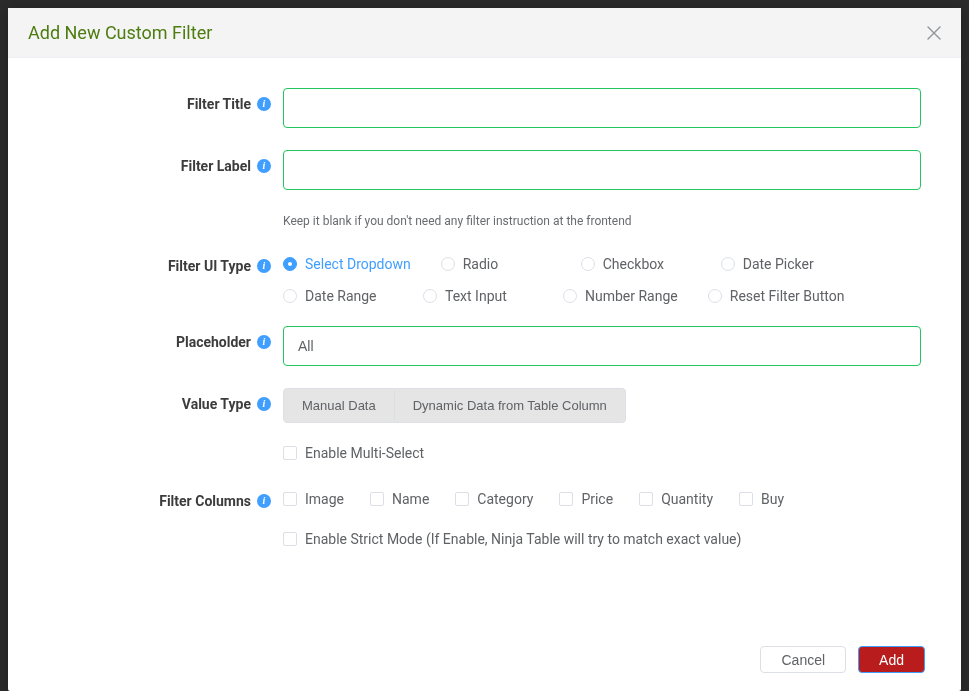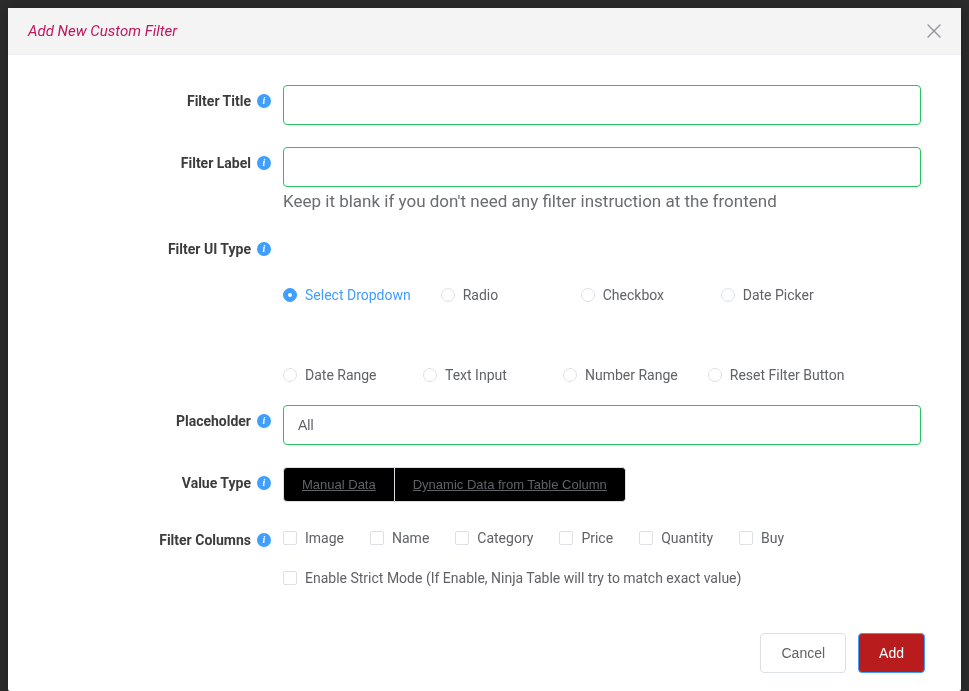--- a/index.html
+++ b/index.html
@@ -27,24 +27,23 @@
   }
   .modal-header {
     background: #f4f4f5;
     padding: 14px 20px;
     border-bottom: 1px solid #ebeef5;
     display: flex;
     align-items: center;
     justify-content: space-between;
   }
   .modal-title {
-    font-size: 15px;
+    font-size: 18px;
     font-weight: 400;
-    color: #be185d;
-    font-style: italic;
+    color: #4d7c0f;
   }
   .close-btn {
     cursor: pointer;
     color: #909399;
     font-size: 16px;
     line-height: 1;
   }
   .close-btn svg { display:block; }
   .modal-body {
     padding: 30px 40px 10px 40px;
@@ -90,39 +89,38 @@
     width: 100%;
     height: 40px;
     padding: 0 14px;
     border: 1px solid #22c55e;
     border-radius: 4px;
     font-size: 14px;
     color: #606266;
     outline: none;
   }
   .hint {
-    margin-top: 4px;
-    font-size: 17px;
+    margin-top: 24px;
+    font-size: 12px;
     color: #6a6c70;
   }
   .radio-group {
     display: flex;
     flex-wrap: wrap;
     gap: 16px 30px;
     padding-top: 6px;
   }
   .radio-item {
     display: inline-flex;
     align-items: center;
     gap: 8px;
     cursor: pointer;
     font-size: 14px;
     color: #606266;
     min-width: 110px;
-    margin-top: 48px;
   }
   .radio-circle {
     width: 14px; height: 14px;
     border: 1px solid #dcdfe6;
     border-radius: 50%;
     display:inline-flex;
     align-items:center; justify-content:center;
     flex-shrink:0;
   }
   .radio-item.selected .radio-circle {
@@ -135,25 +133,24 @@
   }
   .radio-item.selected { color:#409eff; }
   .btn-group {
     display:inline-flex;
     border-radius:4px;
     overflow:hidden;
   }
   .seg-btn {
     padding: 9px 18px;
     font-size:13px;
-    background:#000000;
+    background:#e5e5e5;
     border:1px solid #dcdfe6;
     color:#606266;
     cursor:pointer;
-    text-decoration:underline;
   }
   .seg-btn + .seg-btn { border-left: none; }
   .seg-btn:first-child { border-radius:4px 0 0 4px; }
   .seg-btn:last-child { border-radius:0 4px 4px 0; }
   .checkbox-item {
     display:inline-flex;
     align-items:center;
     gap:8px;
     cursor:pointer;
     font-size:14px;
@@ -166,21 +163,21 @@
     flex-shrink:0;
   }
   .cols-row { display:flex; flex-wrap:wrap; gap: 18px 26px; padding-top:6px; }
   .modal-footer {
     padding: 14px 36px 18px;
     display:flex;
     justify-content:flex-end;
     gap:12px;
   }
   .btn {
-    height:40px;
+    height:27px;
     padding: 0 20px;
     border-radius:4px;
     font-size:14px;
     cursor:pointer;
     border:1px solid #dcdfe6;
     background:#fff;
     color:#606266;
   }
   .btn-primary {
     background:#b91c1c;
@@ -284,20 +281,29 @@
         <span class="info-icon">i</span>
       </div>
       <div class="form-field">
         <div class="btn-group" id="value-type-group">
             <button class="seg-btn">Manual Data</button>
             <button class="seg-btn">Dynamic Data from Table Column</button>
           </div>
       </div>
     </div>
 
+    <div class="form-row">
+      <div class="form-label"></div>
+      <div class="form-field">
+        <label class="checkbox-item">
+          <span class="checkbox-box"></span>
+          <span>Enable Multi-Select</span>
+        </label>
+      </div>
+    </div>
 
     <div class="form-row">
       <div class="form-label">
         <span>Filter Columns</span>
         <span class="info-icon">i</span>
       </div>
       <div class="form-field">
         <div class="cols-row" id="columns-group">
             <label class="checkbox-item">
               <span class="checkbox-box"></span>

